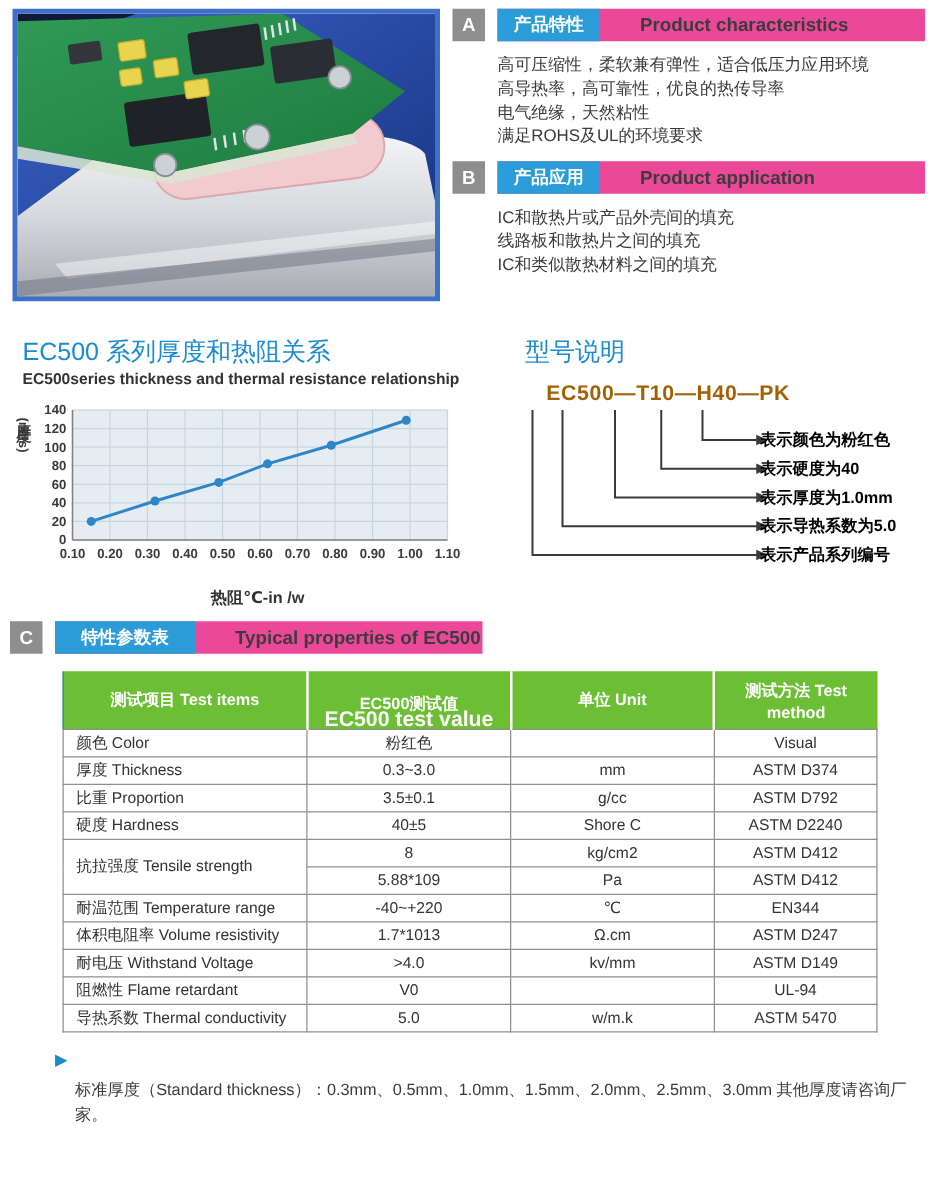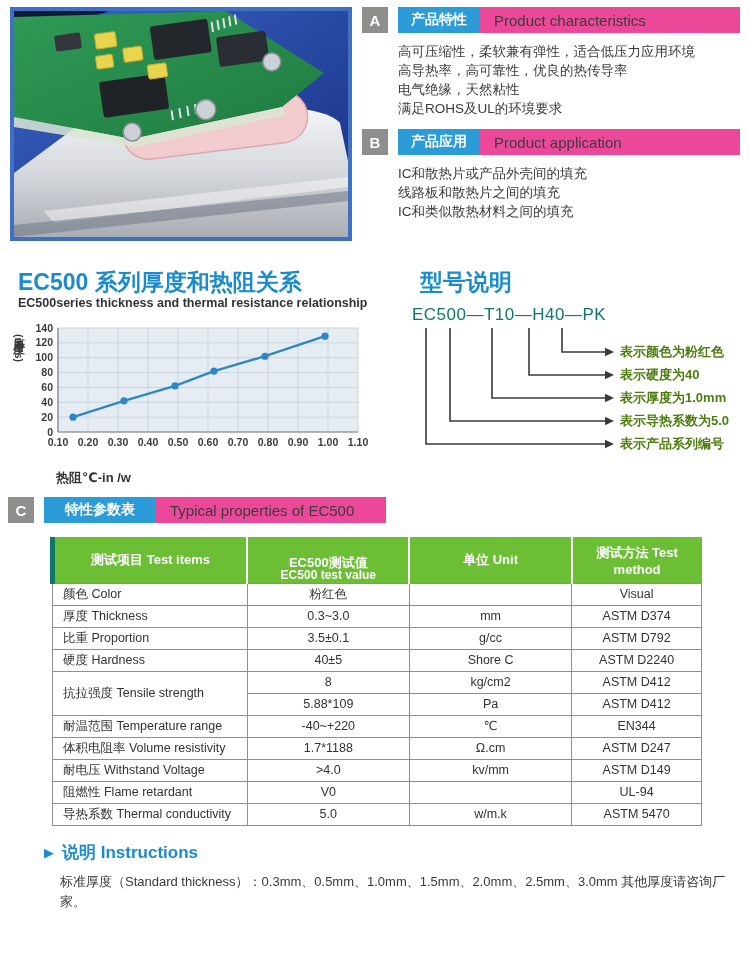--- a/index.html
+++ b/index.html
@@ -15,49 +15,49 @@
   .top-row{display:flex;margin:7px 0 0 10px;}
   .photo{width:342px;height:234px;border:4px solid #3E71C5;box-sizing:border-box;flex:none;}
   .photo svg{display:block;}
   .right-col{width:378px;margin-left:10px;}
 
   .sec-head{display:flex;height:26px;}
   .sec-letter{width:26px;height:26px;background:#8E8E8C;color:#fff;font-weight:bold;font-size:15px;
               display:flex;align-items:center;justify-content:center;flex:none;margin-right:10px;}
   .sec-bar{flex:1;display:flex;background:#ec4899;}
   .sec-zh{background:#2B9CD8;color:#fff;font-weight:bold;font-size:14px;display:flex;align-items:center;padding:0 13px;}
-  .sec-en{font-size:15px;color:#3c3c3c;display:flex;align-items:center;padding-left:14px;font-weight:400;}
+  .sec-en{font-size:15px;color:#3c3c3c;display:flex;align-items:center;padding-left:32px;font-weight:700;}
   .sec-body{margin:9px 0 11px 36px;font-size:13.5px;line-height:19px;color:#3a3a3a;}
 
   
   .mid-row{display:flex;margin:30px 0 0 10px;}
   .chart-block{width:378px;flex:none;}
-  .h2-blue{font-size:23px;font-weight:bold;color:#1B8BD0;margin:0 0 3px 8px;line-height:22px;}
+  .h2-blue{font-size:20px;font-weight:normal;color:#1B8BD0;margin:0 0 3px 8px;line-height:22px;}
   .block-sub{font-size:12.5px;font-weight:600;color:#333;margin-left:8px;}
   .chart-wrap{display:flex;align-items:center;margin-top:12px;}
   .ylabel{writing-mode:vertical-rl;text-orientation:mixed;font-size:12px;font-weight:600;color:#3a3a3a;
           letter-spacing:2px;margin-right:1px;height:130px;display:flex;align-items:center;}
   .ylabel .ylen{font-size:10.5px;letter-spacing:0;}
-  .xlabel{width:300px;margin:1px 0 0 46px;font-size:13px;font-weight:bold;color:#333;}
+  .xlabel{width:300px;margin:1px 0 0 46px;text-align:center;font-size:13px;font-weight:bold;color:#333;}
 
   .model-block{margin-left:24px;width:338px;}
   .model-diagram{position:relative;margin-top:12px;height:172px;}
-  .model-code{font-size:17px;font-weight:normal;color:#0f766e;letter-spacing:0.5px;}
+  .model-code{font-size:17px;font-weight:bold;color:#a16207;letter-spacing:0.5px;margin-left:25px;}
   #model-svg{position:absolute;left:0;top:23px;overflow:visible;}
-  .callout{position:absolute;left:208px;font-size:13px;font-weight:bold;color:#4d7c0f;white-space:nowrap;}
+  .callout{position:absolute;left:196px;font-size:13px;font-weight:bold;color:#000000;white-space:nowrap;}
 
   
   .sec-c-row{margin:10px 0 0 8px;width:378px;}
   .props-table{border-collapse:collapse;margin:14px 0 0 50px;width:652px;font-size:12.5px;color:#333;table-layout:fixed;}
   .props-table col.c1{width:30%;} .props-table col.c2{width:25%;}
   .props-table col.c3{width:25%;} .props-table col.c4{width:20%;}
   .props-table th{background:#6CBE35;color:#fff;font-weight:bold;font-size:13px;height:36px;
                   border-left:2px solid #fff;vertical-align:middle;}
-  .props-table th:first-child{border-left:5px solid #0f766e;}
-  .props-table th .th-sub{display:block;font-size:12px;font-weight:bold;line-height:13px;}
+  .props-table th:first-child{border-left:1px solid #0f766e;}
+  .props-table th .th-sub{display:block;font-size:17px;font-weight:bold;line-height:13px;}
   .props-table td{border:1px solid #8f8f8f;height:19px;padding:1px 4px;text-align:center;line-height:17px;}
   .props-table td.item{text-align:left;padding-left:10px;}
 
   
   .instructions{margin:15px 0 0 44px;}
   .inst-head{display:flex;align-items:center;color:#1B8BD0;font-size:17px;font-weight:bold;}
   .inst-tri{font-size:13px;margin-right:8px;line-height:1;}
   .inst-lines{margin:8px 0 0 16px;font-size:13px;line-height:19.5px;color:#3a3a3a;width:690px;}
 </style>
 </head>
@@ -297,21 +297,21 @@
           <td>ASTM D412</td>
         </tr>
         <tr>
           <td class="item">耐温范围 Temperature range</td>
           <td>-40~+220</td>
           <td>℃</td>
           <td>EN344</td>
         </tr>
         <tr>
           <td class="item">体积电阻率 Volume resistivity</td>
-          <td>1.7*1188</td>
+          <td>1.7*1013</td>
           <td>Ω.cm</td>
           <td>ASTM D247</td>
         </tr>
         <tr>
           <td class="item">耐电压 Withstand Voltage</td>
           <td>&gt;4.0</td>
           <td>kv/mm</td>
           <td>ASTM D149</td>
         </tr>
         <tr>
@@ -325,20 +325,19 @@
           <td>5.0</td>
           <td>w/m.k</td>
           <td>ASTM 5470</td>
         </tr>
       </tbody>
   </table>
 
   <div class="instructions">
     <div class="inst-head">
       <span class="inst-tri">▶</span>
-      <span>说明 Instructions</span>
     </div>
     <div class="inst-lines" id="inst-lines">
         <div>标准厚度（Standard thickness）：0.3mm、0.5mm、1.0mm、1.5mm、2.0mm、2.5mm、3.0mm 其他厚度请咨询厂家。</div>
       </div>
   </div>
 
 </div>
 
 </body></html>

